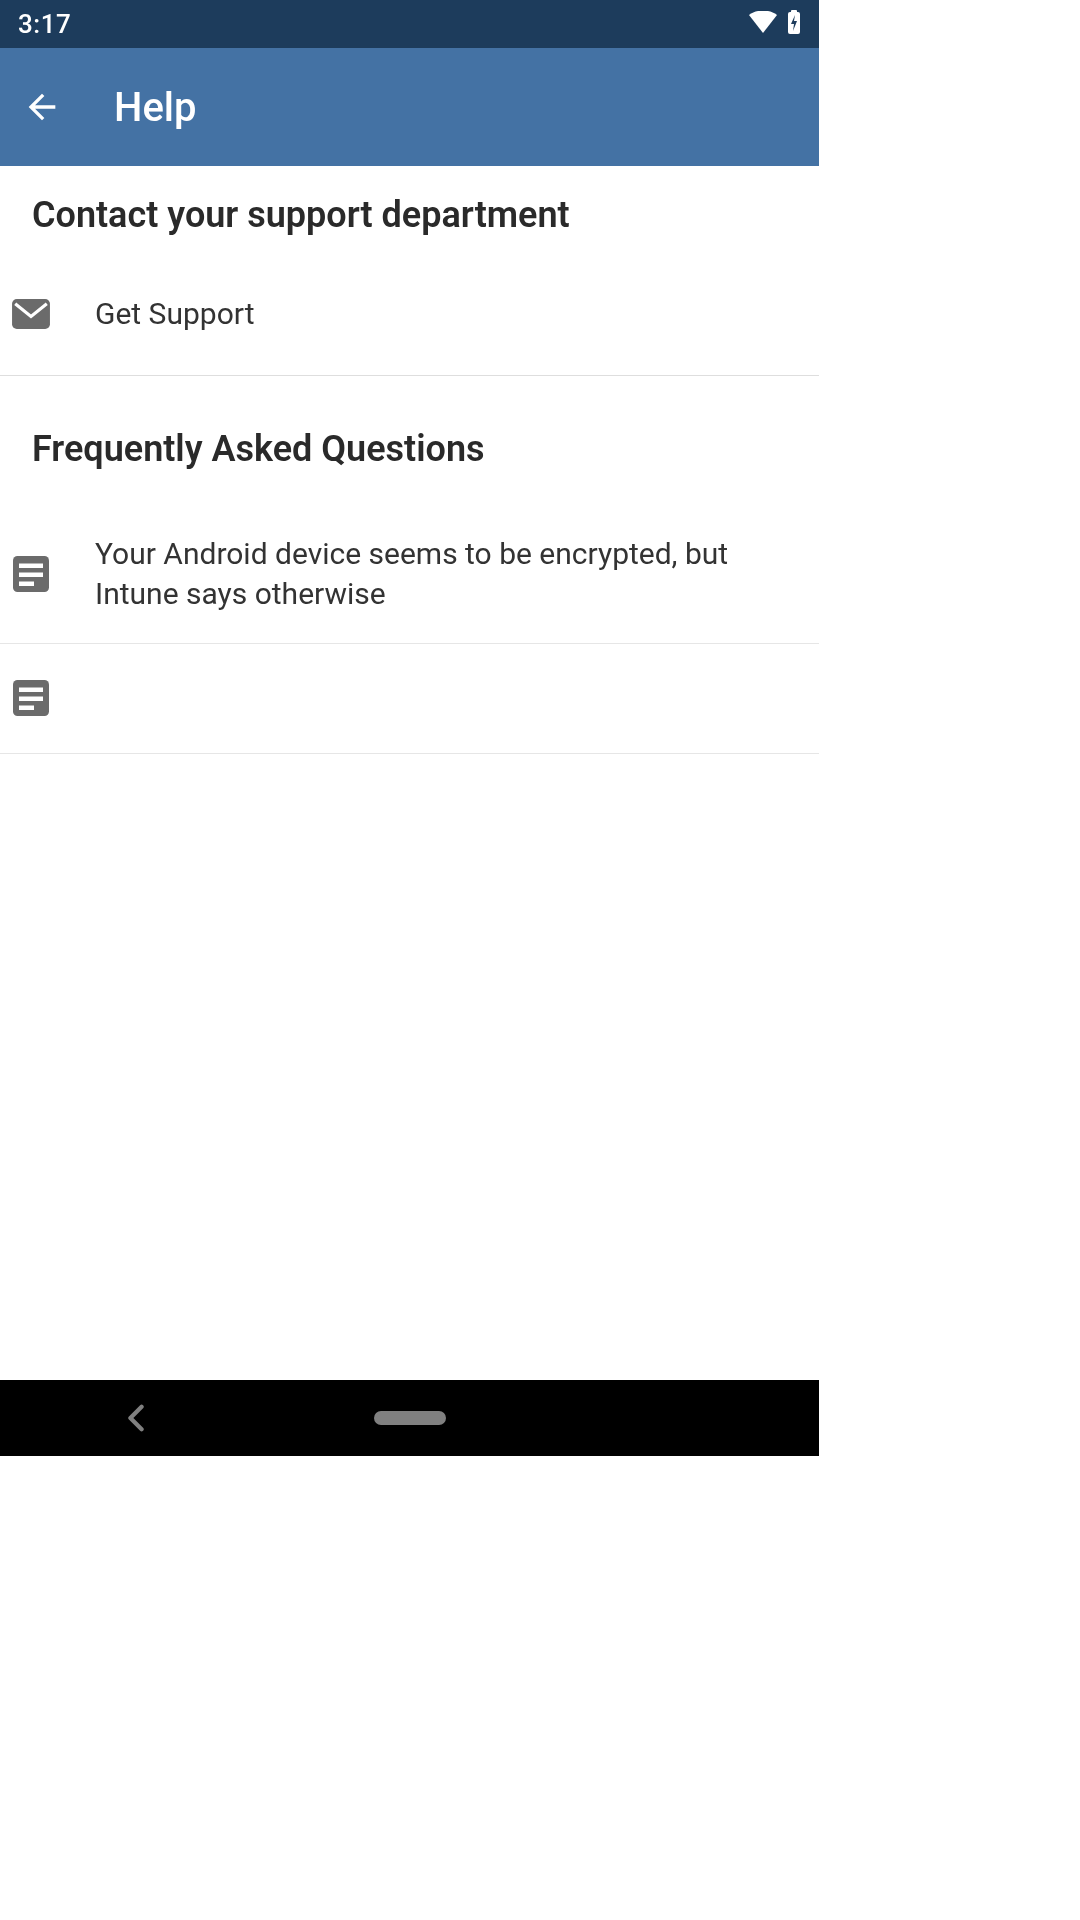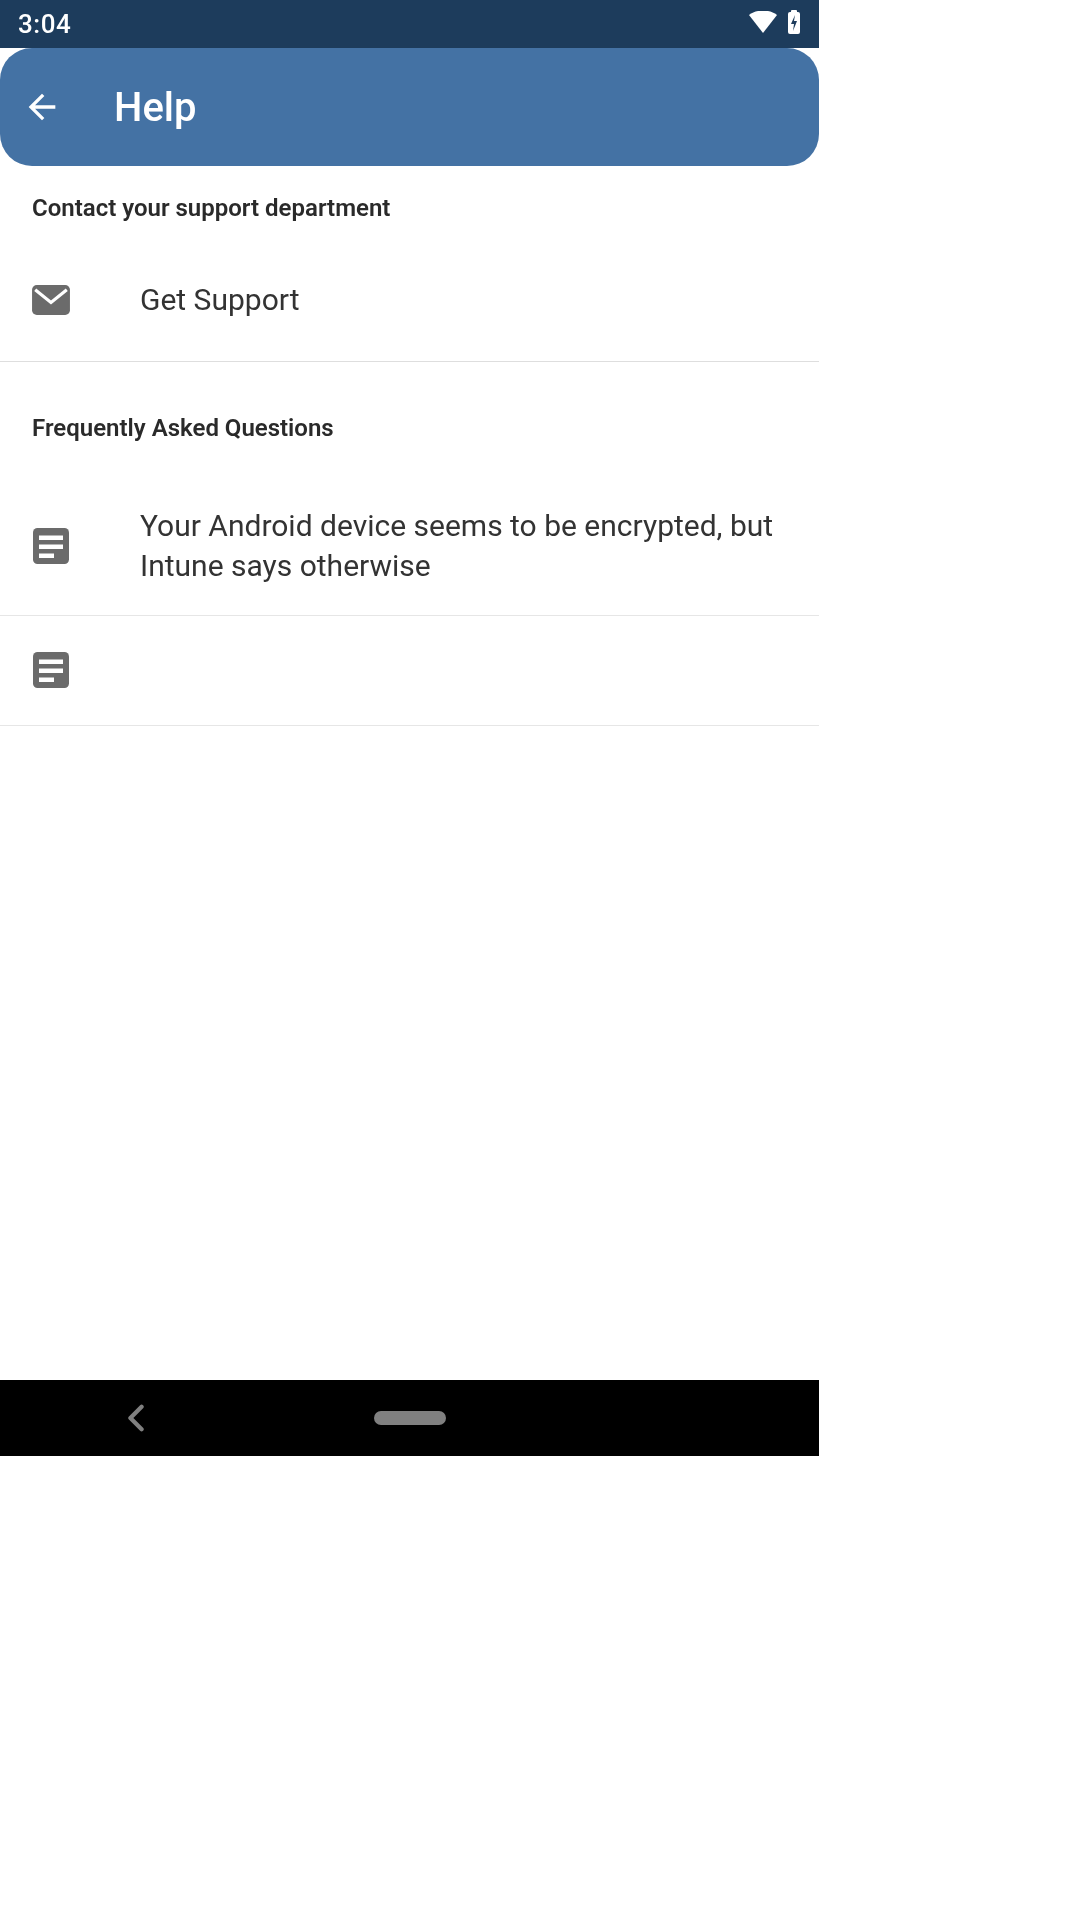--- a/index.html
+++ b/index.html
@@ -1,42 +1,42 @@
 <!DOCTYPE html>
 <html><head>
   <meta charset="utf-8">
   <style>
     * { box-sizing: border-box; margin: 0; padding: 0; }
     html, body { width: 819px; height: 1456px; font-family: Roboto, Arial, sans-serif; background: #fff; overflow: hidden; }
     .screen { width: 819px; height: 1456px; display: flex; flex-direction: column; background: #fff; }
     .status-bar { height: 48px; background: #1d3c5c; display: flex; align-items: center; justify-content: space-between; padding: 0 18px; color: #fff; }
     .status-time { font-size: 26px; font-weight: 500; letter-spacing: 0.5px; }
     .status-icons { display: flex; align-items: center; gap: 10px; }
-    .app-bar { height: 118px; background: #4472a4; display: flex; align-items: center; padding: 0 20px; gap: 50px; border-radius: 32px; }
+    .app-bar { height: 118px; background: #4472a4; display: flex; align-items: center; padding: 0 20px; gap: 50px; }
     .back-btn { width: 44px; height: 44px; display: flex; align-items: center; justify-content: center; color: #fff; }
     .app-title { color: #fff; font-size: 40px; font-weight: 500; }
     .content { flex: 1; background: #fff; display: flex; flex-direction: column; }
-    .section-header { padding: 28px 32px 18px 32px; font-size: 24px; font-weight: 600; color: #2a2a2a; }
+    .section-header { padding: 28px 32px 18px 32px; font-size: 36px; font-weight: 600; color: #2a2a2a; }
     .section-header.faq { padding-top: 52px; padding-bottom: 36px; }
-    .list-item { display: flex; align-items: center; gap: 70px; padding: 28px 32px; border-bottom: 1px solid #e6e6e6; min-height: 110px; }
+    .list-item { display: flex; align-items: center; gap: 45px; padding: 28px 12px; border-bottom: 1px solid #e6e6e6; min-height: 110px; }
     .list-item.support { border-bottom: 1px solid #dedede; padding-top: 40px; padding-bottom: 40px; }
     .list-icon { width: 38px; height: 38px; flex-shrink: 0; display: flex; align-items: center; justify-content: center; }
     .list-text { font-size: 30px; color: #333; line-height: 1.35; flex: 1; padding-right: 10px; }
     .nav-bar { height: 76px; background: #000; display: flex; align-items: center; justify-content: space-around; padding: 0 120px; }
     .nav-back { width: 32px; height: 32px; display: flex; align-items: center; justify-content: center; }
     .nav-pill { width: 72px; height: 14px; background: #808080; border-radius: 8px; margin: 0 auto; }
     .nav-spacer { width: 32px; }
   </style>
 </head>
 <body>
 
 <div class="screen">
 
   <div class="status-bar">
-    <span class="status-time">3:04</span>
+    <span class="status-time">3:17</span>
     <div class="status-icons">
       <span>
         <svg width="28" height="22" viewBox="0 0 28 22">
             <path d="M14 22 L0 4 C8 -2 20 -2 28 4 Z" fill="#fff"></path>
           </svg>
       </span>
       <span>
         <svg width="14" height="24" viewBox="0 0 14 24">
             <rect x="1" y="2" width="12" height="22" rx="2" fill="#fff"></rect>
             <rect x="4" y="0" width="6" height="3" rx="1" fill="#fff"></rect>

